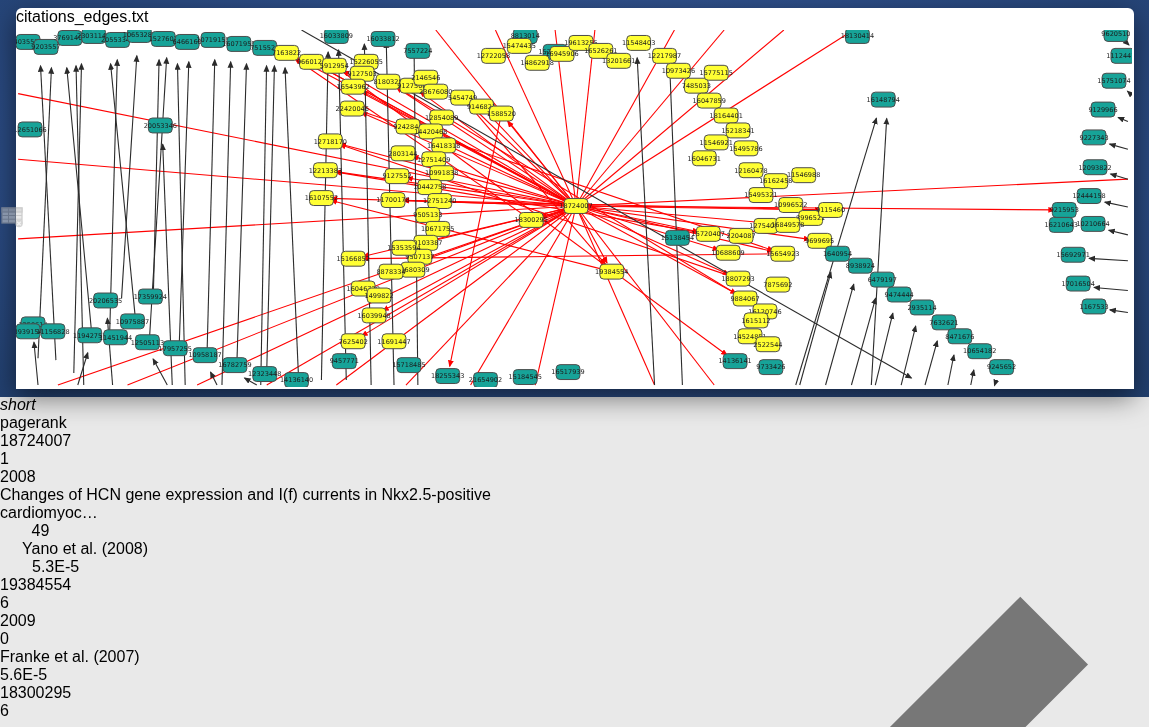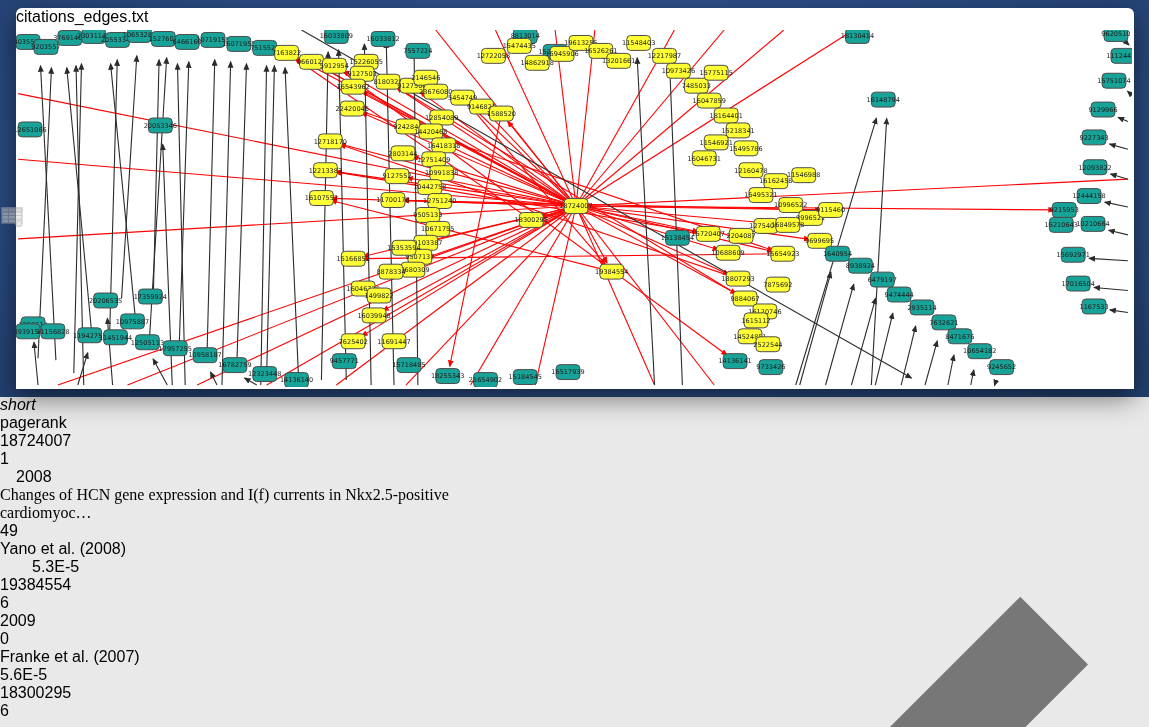--- a/index.html
+++ b/index.html
@@ -907,24 +907,24 @@
         <div class="th" style="width: 68px;">year</div>
         <div class="th" style="width: 494px;">title</div>
         <div class="th" style="width: 81px;">△ out_de…</div>
         <div class="th" style="width: 158px; font-style: italic;">short</div>
         <div class="th" style="width: 108px;">pagerank</div>
       </div>
     <div class="tbody">
         <div class="tr">
           <div class="td" style="width: 103px;">18724007</div>
           <div class="td" style="width: 84px;">1</div>
-          <div class="td" style="width: 68px; padding-left: 16px;">2008</div>
-          <div class="td" style="width: 494px; font-family: Liberation Serif, serif;">Changes of HCN gene expression and I(f) currents in Nkx2.5-positive cardiomyoc…</div>
-          <div class="td" style="width: 81px;">49</div>
-          <div class="td" style="width: 158px;">Yano et al. (2008)</div>
+          <div class="td" style="width: 68px;">2008</div>
+          <div class="td" style="width: 494px;">Changes of HCN gene expression and I(f) currents in Nkx2.5-positive cardiomyoc…</div>
+          <div class="td" style="width: 81px; text-align: center;">49</div>
+          <div class="td" style="width: 158px; padding-left: 22px;">Yano et al. (2008)</div>
           <div class="td" style="width: 108px; margin-left: 32px;">5.3E-5</div>
         </div>
         <div class="tr">
           <div class="td" style="width: 103px;">19384554</div>
           <div class="td" style="width: 84px;">6</div>
           <div class="td" style="width: 68px;">2009</div>
           <div class="td" style="width: 81px;">0</div>
           <div class="td" style="width: 158px;">Franke et al. (2007)</div>
           <div class="td" style="width: 108px;">5.6E-5</div>
         </div>

